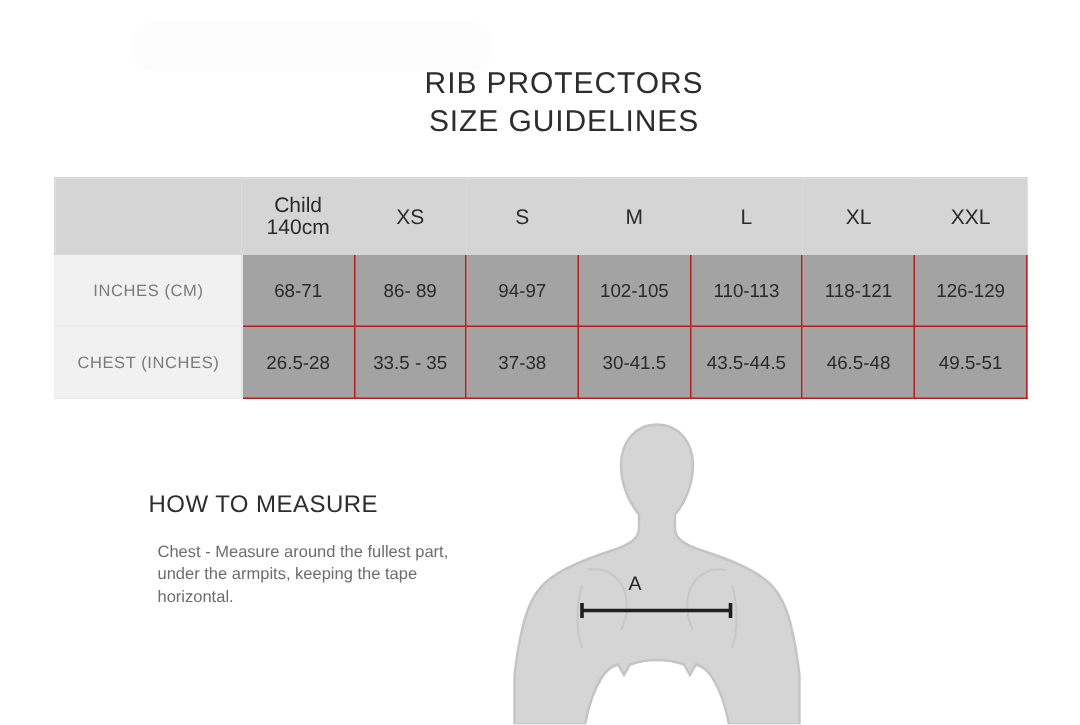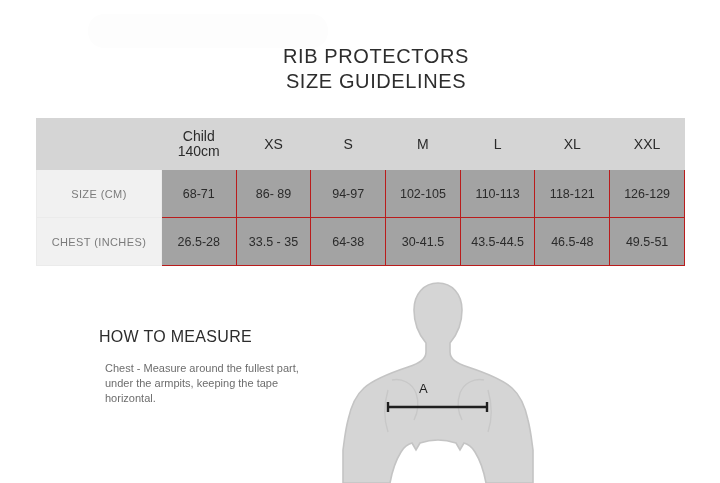--- a/index.html
+++ b/index.html
@@ -162,34 +162,34 @@
       <th>XS</th>
       <th>S</th>
       <th>M</th>
       <th>L</th>
       <th>XL</th>
       <th>XXL</th>
     </tr>
   </thead>
   <tbody>
     <tr>
-      <th class="row-label">SIZE (CM)</th>
+      <th class="row-label">INCHES (CM)</th>
       <td>68-71</td>
       <td>86- 89</td>
       <td>94-97</td>
       <td>102-105</td>
       <td>110-113</td>
       <td>118-121</td>
       <td>126-129</td>
     </tr>
     <tr>
       <th class="row-label">CHEST (INCHES)</th>
       <td>26.5-28</td>
       <td>33.5 - 35</td>
-      <td>64-38</td>
+      <td>37-38</td>
       <td>30-41.5</td>
       <td>43.5-44.5</td>
       <td>46.5-48</td>
       <td>49.5-51</td>
     </tr>
   </tbody>
 </table>
 
 <div class="howto">
   <div class="howto-title">HOW TO MEASURE</div>

